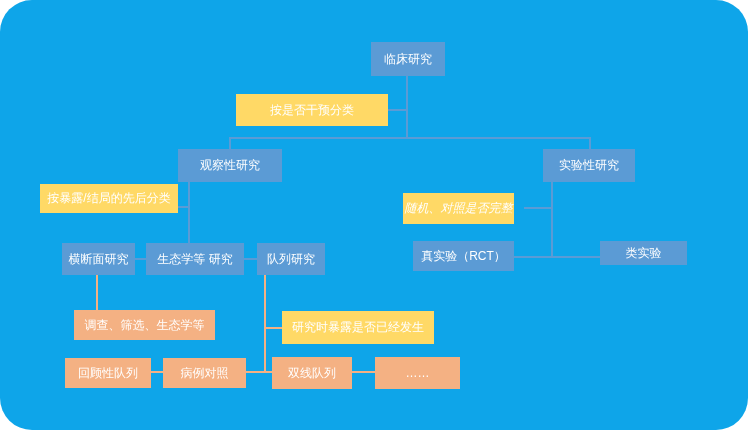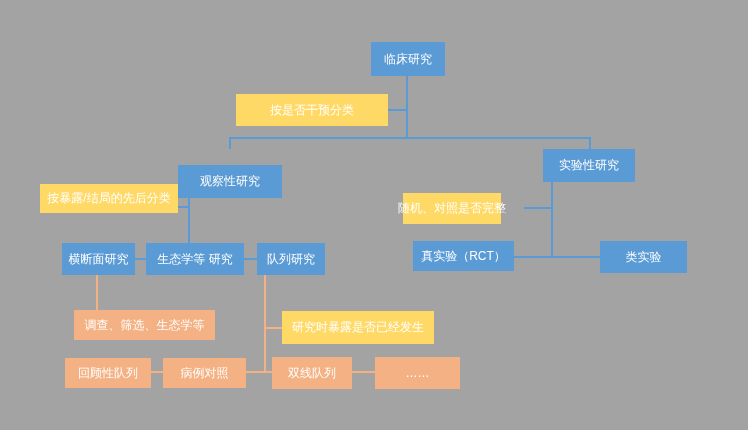--- a/index.html
+++ b/index.html
@@ -1,22 +1,23 @@
 <!DOCTYPE html>
 <html style="--blue: #5B9BD5; --yellow: #FFD966; --orange: #F4B183;"><head>
 <meta charset="utf-8">
 <style>
   html, body { margin: 0; padding: 0; background: #ffffff; }
   .canvas {
     position: relative;
     width: 748px;
     height: 430px;
-    background: #a3a3a3;
+    background: #0ea5e9;
     font-family: "Liberation Sans", "DejaVu Sans", sans-serif;
     overflow: hidden;
+    border-radius: 32px;
   }
   .node {
     position: absolute;
     display: flex;
     align-items: center;
     justify-content: center;
     color: #ffffff;
     font-size: 12px;
     line-height: 1.2;
     text-align: center;
@@ -51,31 +52,31 @@
   <div class="h-line line-blue" style="left:244px; top:258px; width:13px;"></div>
 
   <div class="v-line line-orange" style="left:96px;  top:275px; height:35px;"></div>
   <div class="v-line line-orange" style="left:264px; top:275px; height:97px;"></div>
   <div class="h-line line-orange" style="left:264px; top:327px; width:18px;"></div>
   <div class="h-line line-orange" style="left:141px; top:371px; width:22px;"></div>
   <div class="h-line line-orange" style="left:246px; top:371px; width:26px;"></div>
   <div class="h-line line-orange" style="left:352px; top:371px; width:23px;"></div>
 
   <div class="node blue" style="left:371px; top:42px;  width:74px;  height:34px;">临床研究</div>
-  <div class="node blue" style="left:178px; top:149px; width:104px; height:33px;margin-top:16px;">观察性研究</div>
+  <div class="node blue" style="left:178px; top:149px; width:104px; height:33px;">观察性研究</div>
   <div class="node blue" style="left:543px; top:149px; width:92px;  height:33px;">实验性研究</div>
   <div class="node blue" style="left:62px;  top:243px; width:73px;  height:32px;">横断面研究</div>
   <div class="node blue" style="left:146px; top:243px; width:98px;  height:32px;">生态学等 研究</div>
   <div class="node blue" style="left:257px; top:243px; width:68px;  height:32px;">队列研究</div>
   <div class="node blue" style="left:413px; top:241px; width:101px; height:30px;">真实验（RCT）</div>
-  <div class="node blue" style="left:600px; top:241px; width:87px;  height:32px;">类实验</div>
+  <div class="node blue" style="left:600px; top:241px; width:87px;  height:24px;">类实验</div>
 
   <div class="node yellow" style="left:236px; top:94px;  width:152px; height:32px;font-family:Liberation Serif, serif;">按是否干预分类</div>
   <div class="node yellow" style="left:40px;  top:184px; width:138px; height:29px;">按暴露/结局的先后分类</div>
-  <div class="node yellow" style="left:403px; top:193px; width:98px; height:31px;">随机、对照是否完整</div>
+  <div class="node yellow" style="left:403px; top:193px; width:111px; height:31px;font-style:italic;">随机、对照是否完整</div>
   <div class="node yellow" style="left:282px; top:311px; width:152px; height:33px;">研究时暴露是否已经发生</div>
 
   <div class="node orange" style="left:26px;  top:310px; width:141px; height:30px;margin-left:48px;">调查、筛选、生态学等</div>
   <div class="node orange" style="left:65px;  top:358px; width:86px;  height:30px;">回顾性队列</div>
   <div class="node orange" style="left:163px; top:358px; width:83px;  height:30px;">病例对照</div>
   <div class="node orange" style="left:272px; top:357px; width:80px;  height:32px;">双线队列</div>
   <div class="node orange" style="left:375px; top:357px; width:85px;  height:32px;">……</div>
 
 </div>
 

